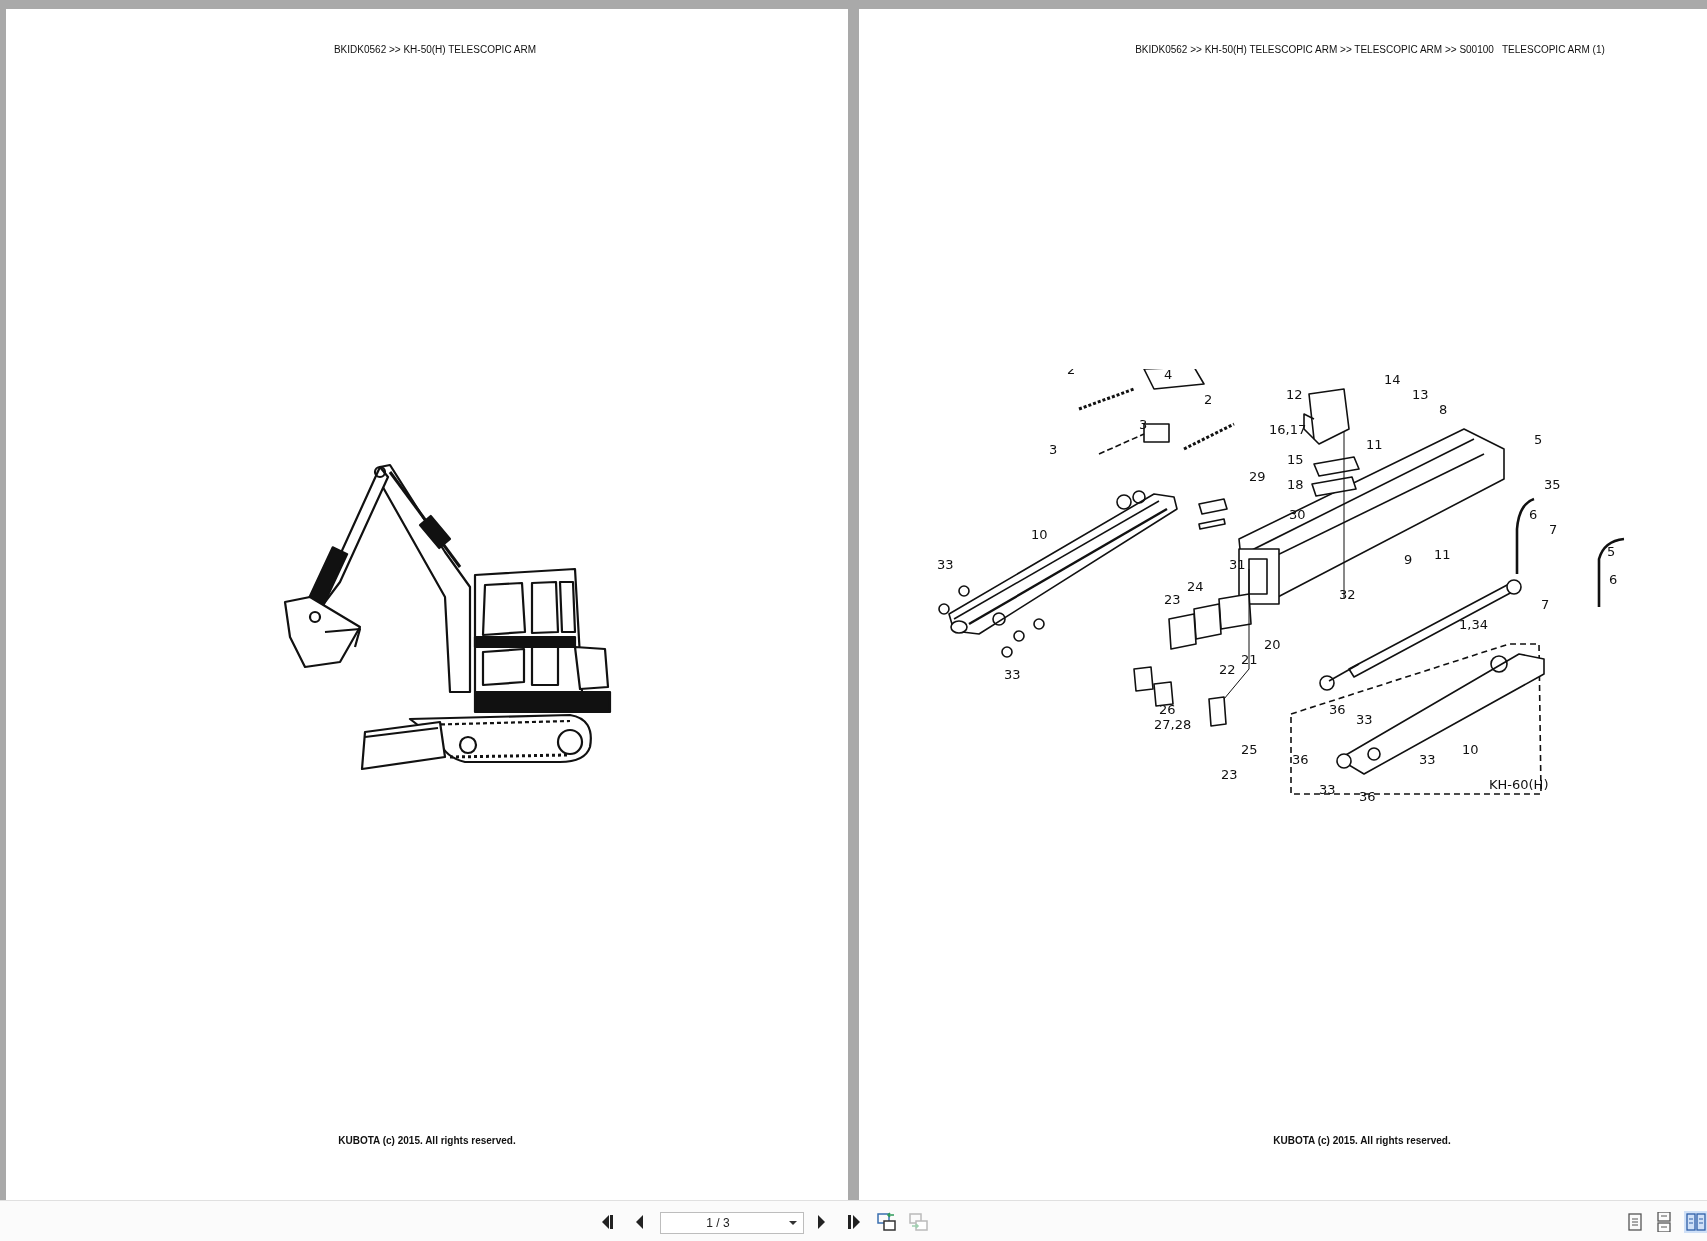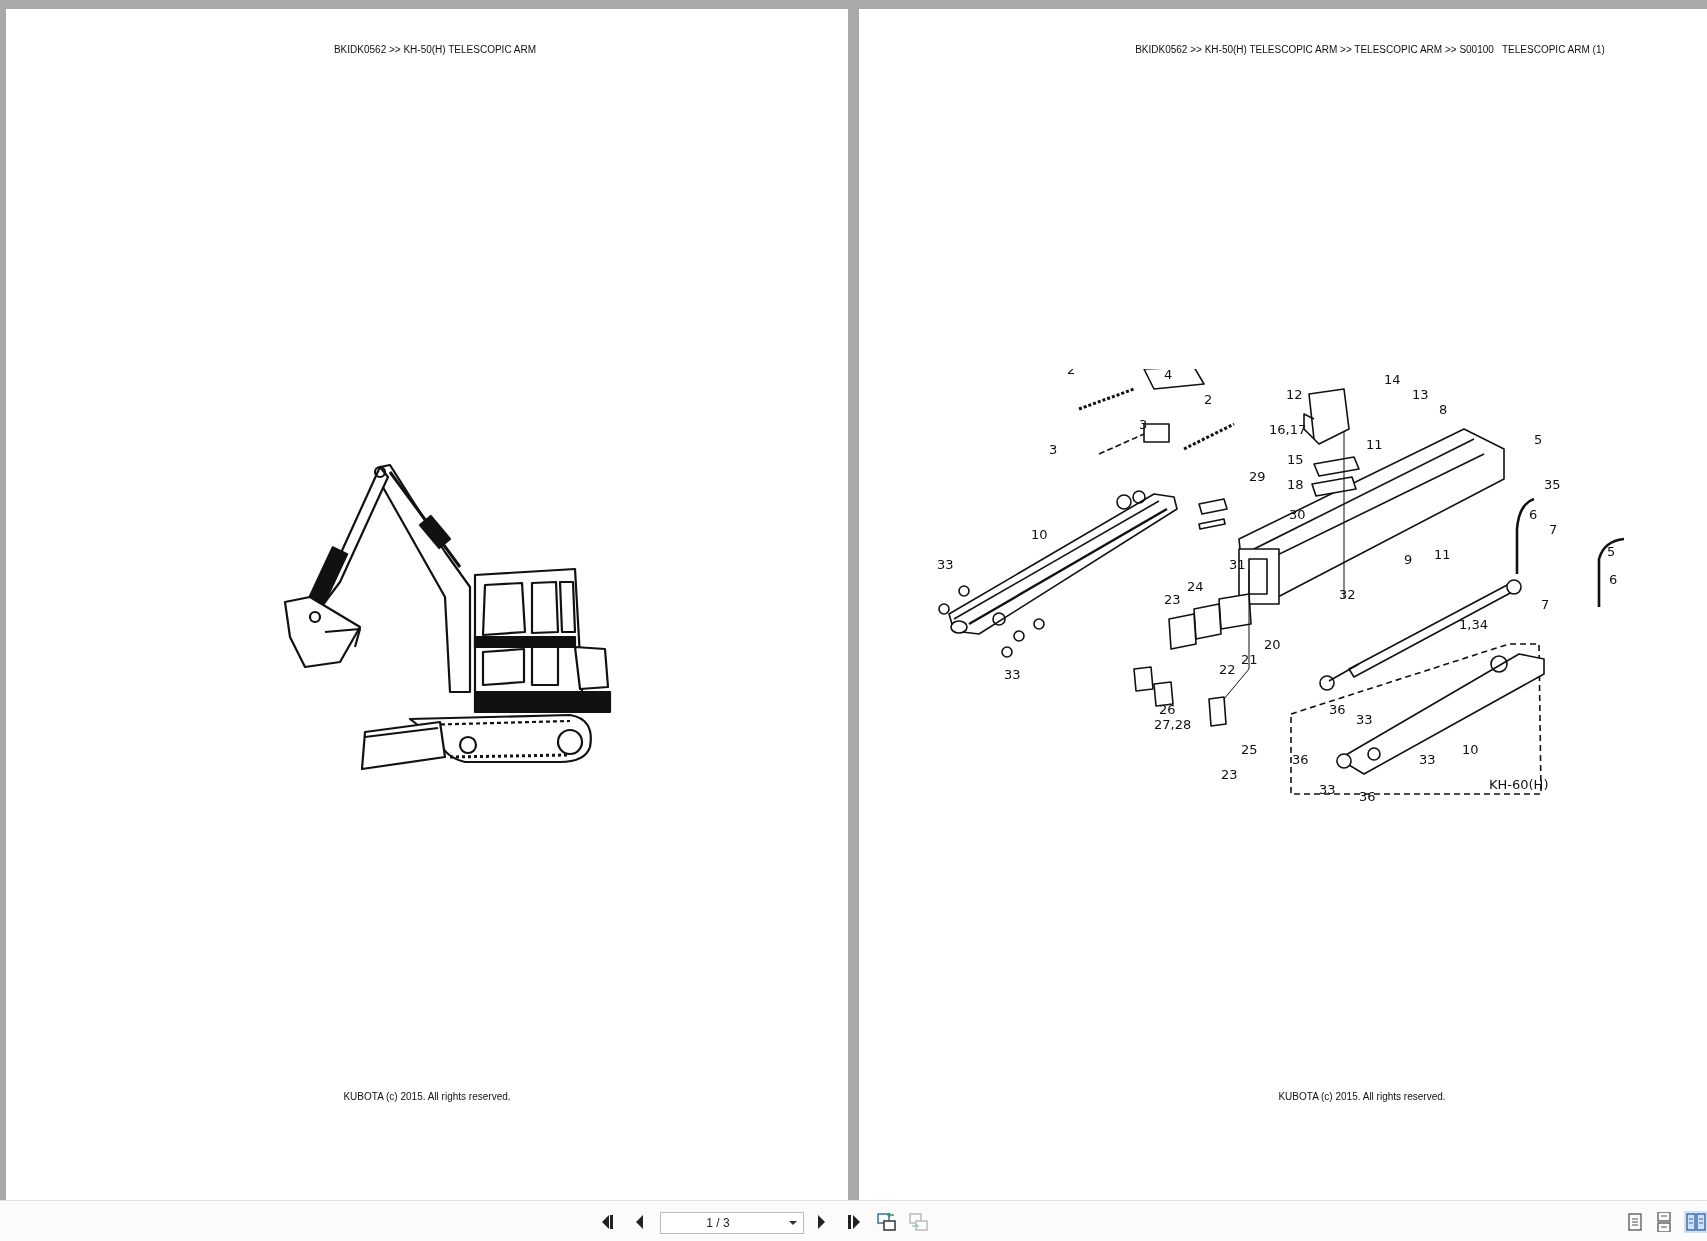--- a/index.html
+++ b/index.html
@@ -2,21 +2,21 @@
 <html><head>
 <meta charset="utf-8">
 <style>
   html,body{margin:0;padding:0;}
   body{width:1707px;height:1241px;background:#a9a9a9;position:relative;overflow:hidden;font-family:"Liberation Sans",sans-serif;}
   .viewer{position:absolute;left:0;top:0;width:1707px;height:1200px;background:#a9a9a9;}
   .page{position:absolute;top:9px;height:1191px;background:#fff;}
   .page-left{left:6px;width:842px;}
   .page-right{left:859px;width:1006px;}
   .crumb{position:absolute;top:35px;left:16px;right:0;text-align:center;font-size:10px;color:#111;white-space:pre;}
-  .footer{position:absolute;top:1082px;left:0;right:0;text-align:center;font-size:10px;color:#111;}
+  .footer{position:absolute;top:1126px;left:0;right:0;text-align:center;font-size:10px;color:#111;font-weight:bold;}
   .illus{position:absolute;}
   .toolbar{position:absolute;left:0;top:1200px;width:1707px;height:41px;background:#fbfbfb;border-top:1px solid #e0e0e0;}
   .tb-btn{position:absolute;top:10px;width:22px;height:22px;display:flex;align-items:center;justify-content:center;cursor:pointer;}
   .page-box{position:absolute;left:660px;top:11px;width:144px;height:22px;border:1px solid #bdbdbd;background:#fff;box-sizing:border-box;}
   .page-box .val{position:absolute;left:0;right:28px;top:3px;text-align:center;font-size:12px;color:#222;}
   .page-box .dd{position:absolute;right:6px;top:8px;width:0;height:0;border-left:4px solid transparent;border-right:4px solid transparent;border-top:4px solid #333;}
   .view-btn{position:absolute;top:10px;width:20px;height:22px;display:flex;align-items:center;justify-content:center;}
   .view-btn.active{background:#cfe0f7;}
   svg text{font-family:"DejaVu Sans",sans-serif;}
 </style>

